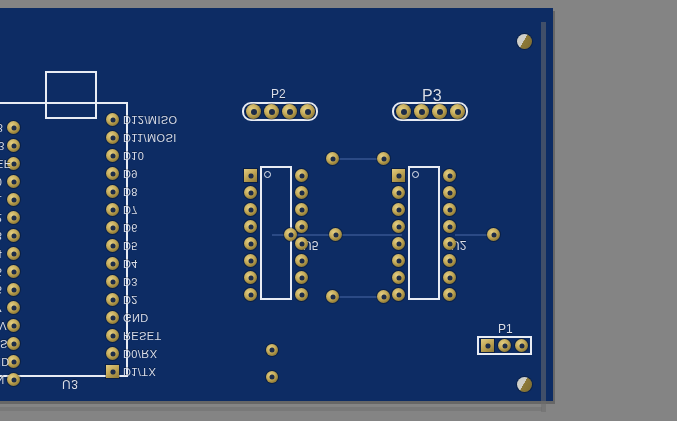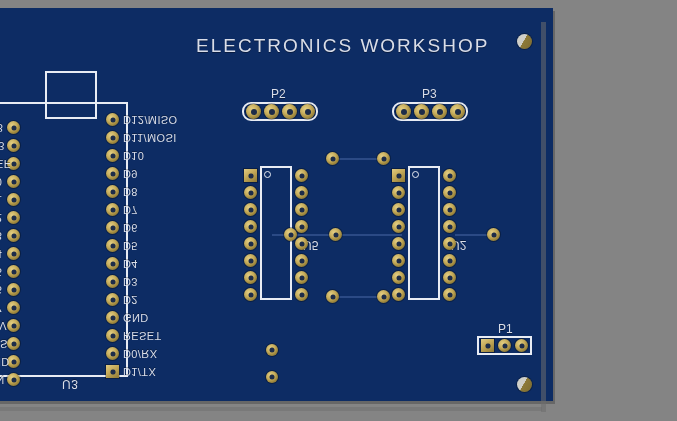--- a/index.html
+++ b/index.html
@@ -103,21 +103,20 @@
     box-shadow:0 0 0 1px rgba(0,0,0,.28);
   }
 </style>
 </head>
 <body>
 
 <div id="viewport">
 
   <div id="board">
 
-    <div class="silk silk-title">ELECTRONICS WORKSHOP</div>
 
 
     <div class="mhole" style="left:527px;top:26px;width:15px;height:15px;"></div>
     <div class="mhole" style="left:527px;top:369px;width:15px;height:15px;"></div>
 
     <div id="module-u3">
 
       <div class="outline" style="left:-50px;top:94px;width:188px;height:275px;"></div>
 
       <div class="outline" style="left:55px;top:63px;width:52px;height:48px;"></div>
@@ -290,21 +289,21 @@
         </div>
       <div class="pad" style="left:292px;top:96px;width:15px;height:15px;">
           <i class="hole" style="width:6px;height:6px;"></i>
         </div>
       <div class="pad" style="left:310px;top:96px;width:15px;height:15px;">
           <i class="hole" style="width:6px;height:6px;"></i>
         </div>
     </div>
 
     <div>
-      <div class="silk" style="left:432px;top:80px;font-size:12px;">P3</div>
+      <div class="silk" style="left:432px;top:80px;font-size:16px;">P3</div>
       <div class="outline" style="left:402px;top:94px;width:76px;height:19px;border-radius:9px;"></div>
       <div class="pad" style="left:406px;top:96px;width:15px;height:15px;">
           <i class="hole" style="width:6px;height:6px;"></i>
         </div>
       <div class="pad" style="left:424px;top:96px;width:15px;height:15px;">
           <i class="hole" style="width:6px;height:6px;"></i>
         </div>
       <div class="pad" style="left:442px;top:96px;width:15px;height:15px;">
           <i class="hole" style="width:6px;height:6px;"></i>
         </div>

